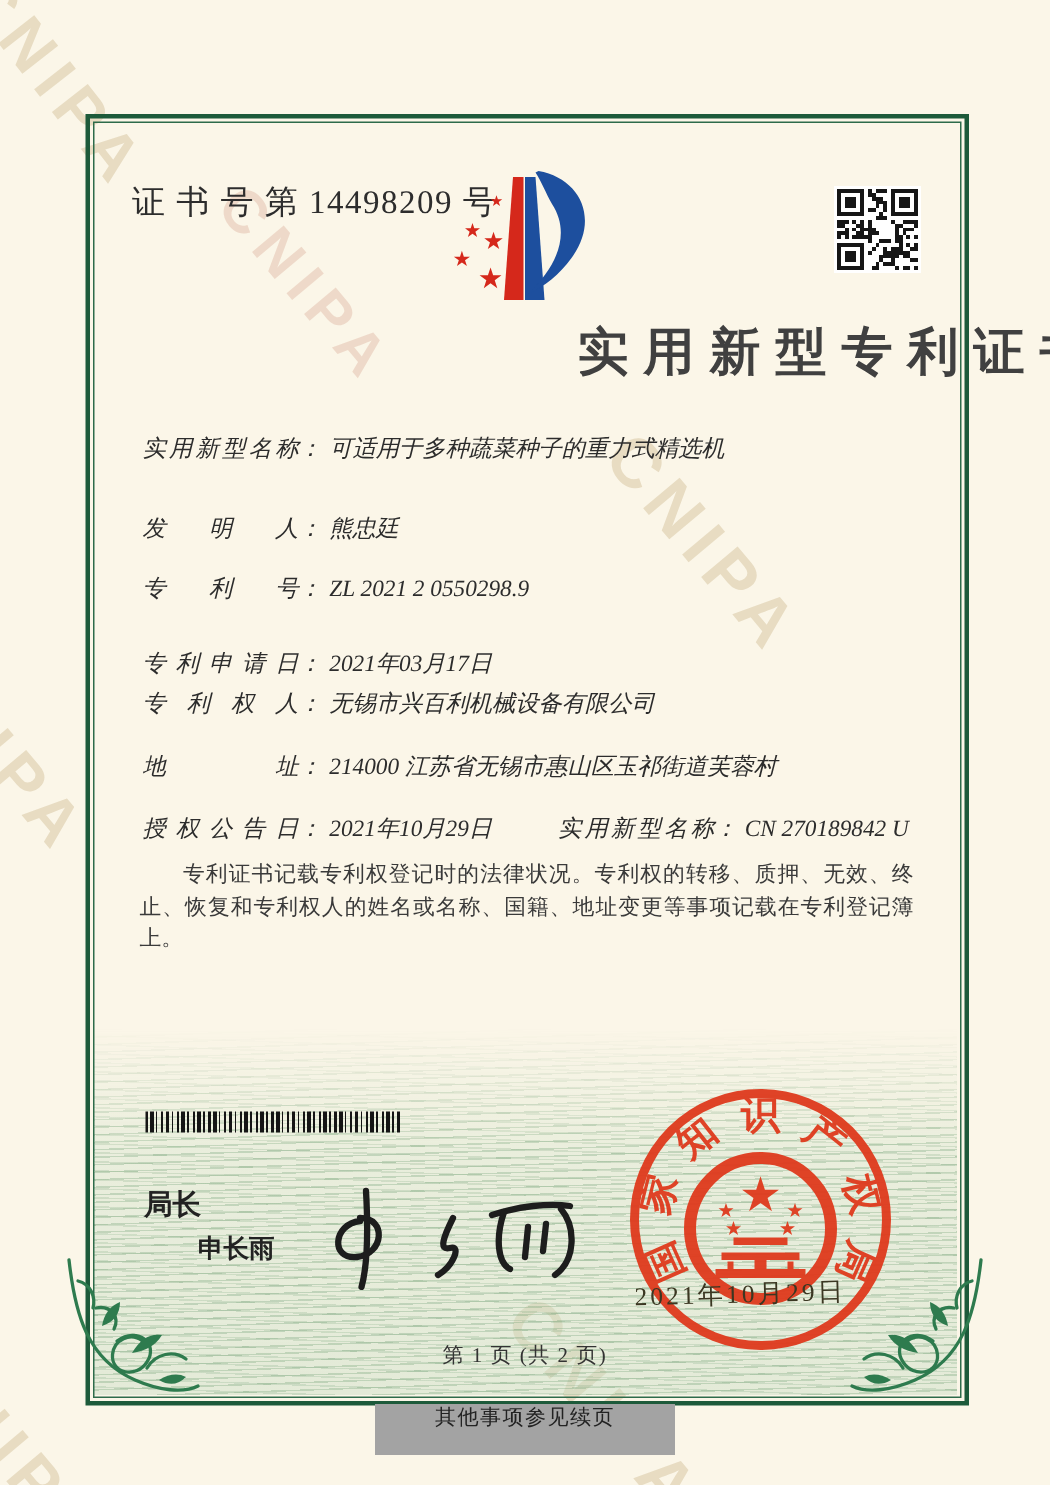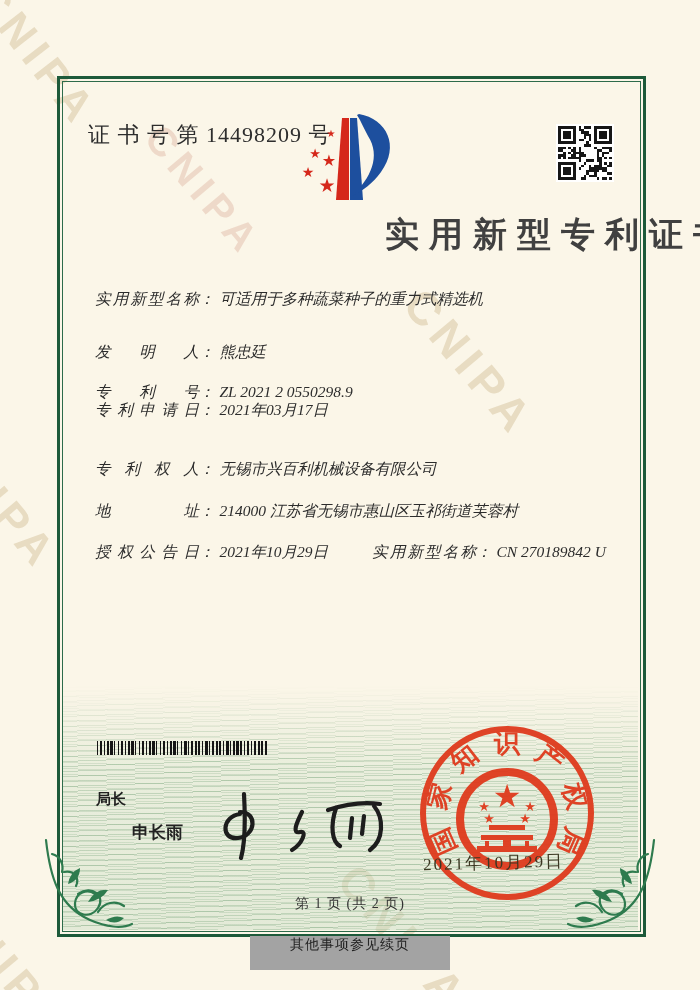--- a/index.html
+++ b/index.html
@@ -47,21 +47,21 @@
   .flabel{display:inline-block;width:104px;text-align:justify;text-align-last:justify;}
   .fcolon{display:inline-block;margin-right:5px;}
   .pair2{position:absolute;left:277px;top:0;white-space:nowrap;}
   
   .paras{left:93px;top:573px;width:516px;font-size:14.5px;line-height:21.5px;
     color:#3a3a3a;text-align:justify;z-index:3;}
   .paras p{margin:0;text-indent:2em;}
   
   .barcode{left:97px;top:741px;width:170px;height:14px;z-index:3;
     background:repeating-linear-gradient(90deg,#151515 0 1.5px,rgba(0,0,0,0) 1.5px 3px,#151515 3px 5.5px,rgba(0,0,0,0) 5.5px 7px,#151515 7px 8px,rgba(0,0,0,0) 8px 10.5px);}
-  .director-label{left:96px;top:790px;font-size:15px;font-weight:600;z-index:3;
+  .director-label{left:96px;top:790px;font-size:19px;font-weight:600;z-index:3;
     font-family:"Liberation Sans","DejaVu Sans",sans-serif;color:#222;}
   .director-name{left:96px;top:821px;font-size:17px;font-weight:600;z-index:3;
     font-family:"Liberation Sans","DejaVu Sans",sans-serif;color:#222;margin-left:36px;}
   .signature{left:210px;top:788px;width:200px;height:72px;z-index:3;}
   .seal{left:413px;top:719px;width:188px;height:188px;z-index:3;opacity:0.95;}
   .seal-date{left:423px;top:851px;width:170px;font-size:17px;letter-spacing:2px;
     color:#3b3722;z-index:4;transform:rotate(-1.5deg);white-space:nowrap;}
   .page-num{left:57px;top:895px;width:586px;text-align:center;font-size:14px;
     letter-spacing:1px;color:#333;z-index:3;}
   .note-strip{left:250px;top:936px;width:200px;height:34px;background:#a3a3a3;z-index:3;
@@ -269,37 +269,38 @@
 
 <div class="row" style="top:289px">
   <span class="flabel">实用新型名称</span><span class="fcolon">：</span><span>可适用于多种蔬菜种子的重力式精选机</span>
 </div>
 <div class="row" style="top:342px">
   <span class="flabel">发明人</span><span class="fcolon">：</span><span>熊忠廷</span>
 </div>
 <div class="row" style="top:382px">
   <span class="flabel">专利号</span><span class="fcolon">：</span><span>ZL 2021 2 0550298.9</span>
 </div>
-<div class="row" style="top:400px">
+<div class="row" style="top:432px">
   <span class="flabel">专利申请日</span><span class="fcolon">：</span><span>2021年03月17日</span>
 </div>
 <div class="row" style="top:459px">
   <span class="flabel">专利权人</span><span class="fcolon">：</span><span>无锡市兴百利机械设备有限公司</span>
 </div>
 <div class="row" style="top:501px">
   <span class="flabel">地址</span><span class="fcolon">：</span><span>214000 江苏省无锡市惠山区玉祁街道芙蓉村</span>
 </div>
 <div class="row" style="top:542px">
   <span class="flabel">授权公告日</span><span class="fcolon">：</span><span>2021年10月29日</span>
   <span class="pair2">
     <span class="flabel">实用新型名称</span><span class="fcolon">：</span><span>CN 270189842 U</span>
   </span>
 </div>
 
 <div class="abs paras">
+  <p>专利证书记载专利权登记时的法律状况。专利权的转移、质押、无效、终止、恢复和专利权人的姓名或名称、国籍、地址变更等事项记载在专利登记簿上。</p>
 </div>
 
 <div class="abs barcode"></div>
 
 <div class="abs director-label">局长</div>
 <div class="abs director-name">申长雨</div>
 <svg class="abs signature" viewBox="0 0 200 72">
   <g fill="none" stroke="#1d1d1d" stroke-width="4.2" stroke-linecap="round" stroke-linejoin="round">
     <path d="M30,26 C12,28 10,52 28,50 C46,48 48,24 30,24"></path>
     <path d="M34,6 C35,24 36,52 31,70"></path>

